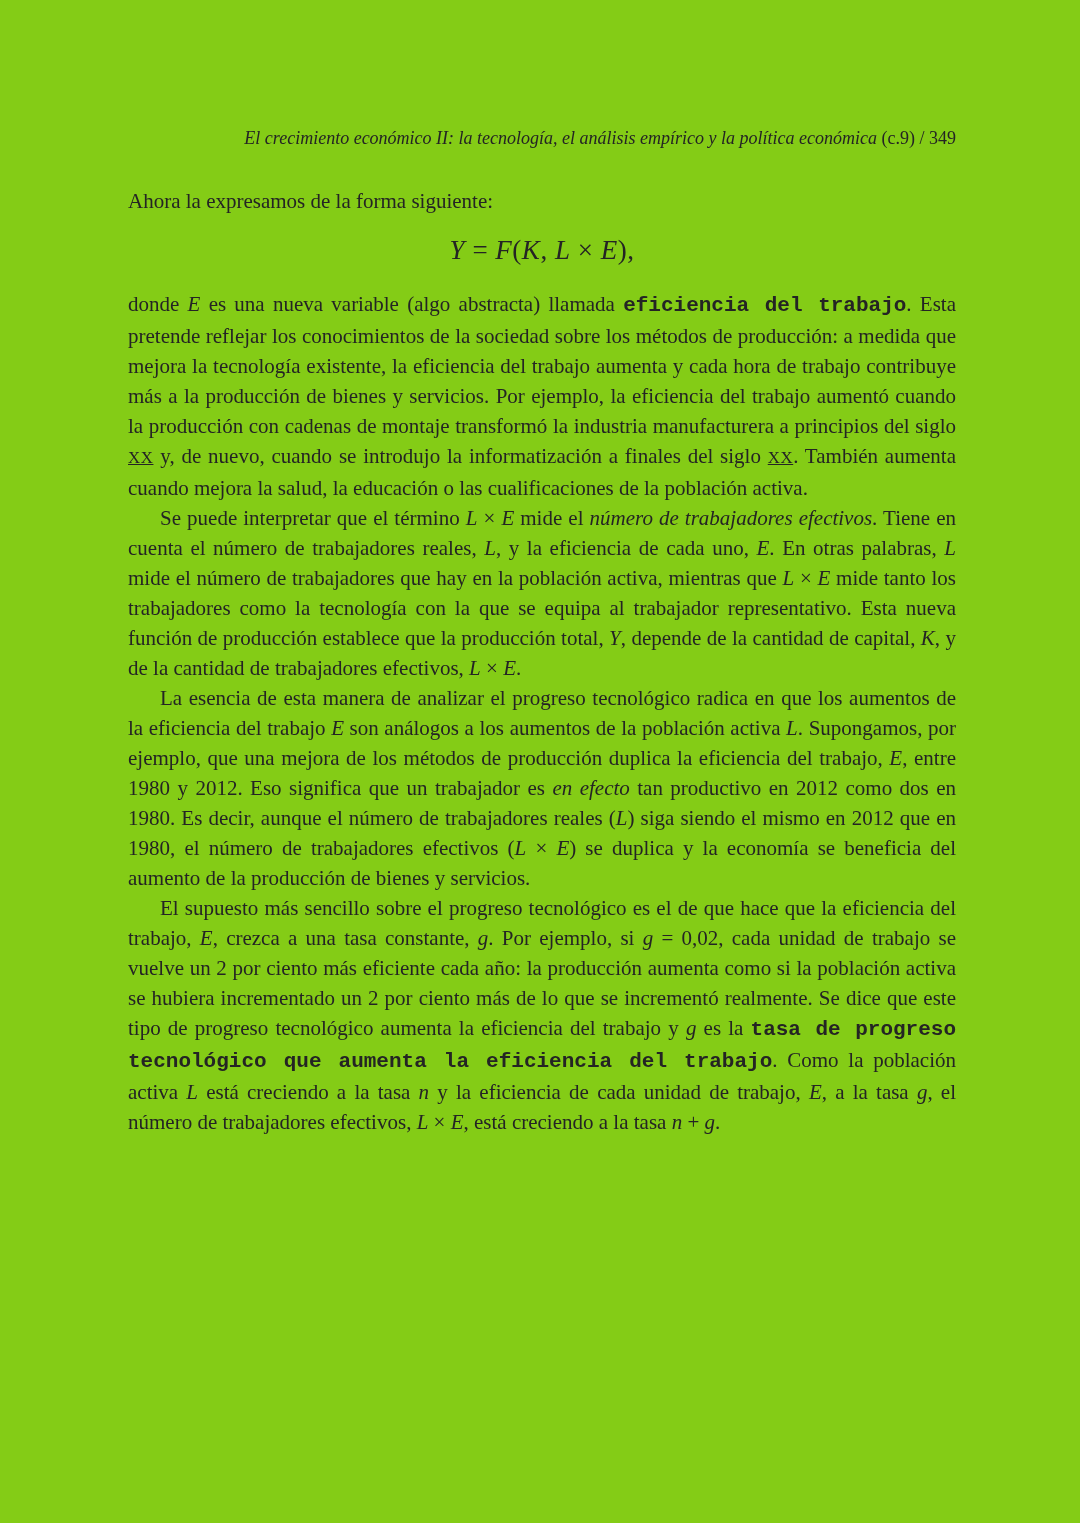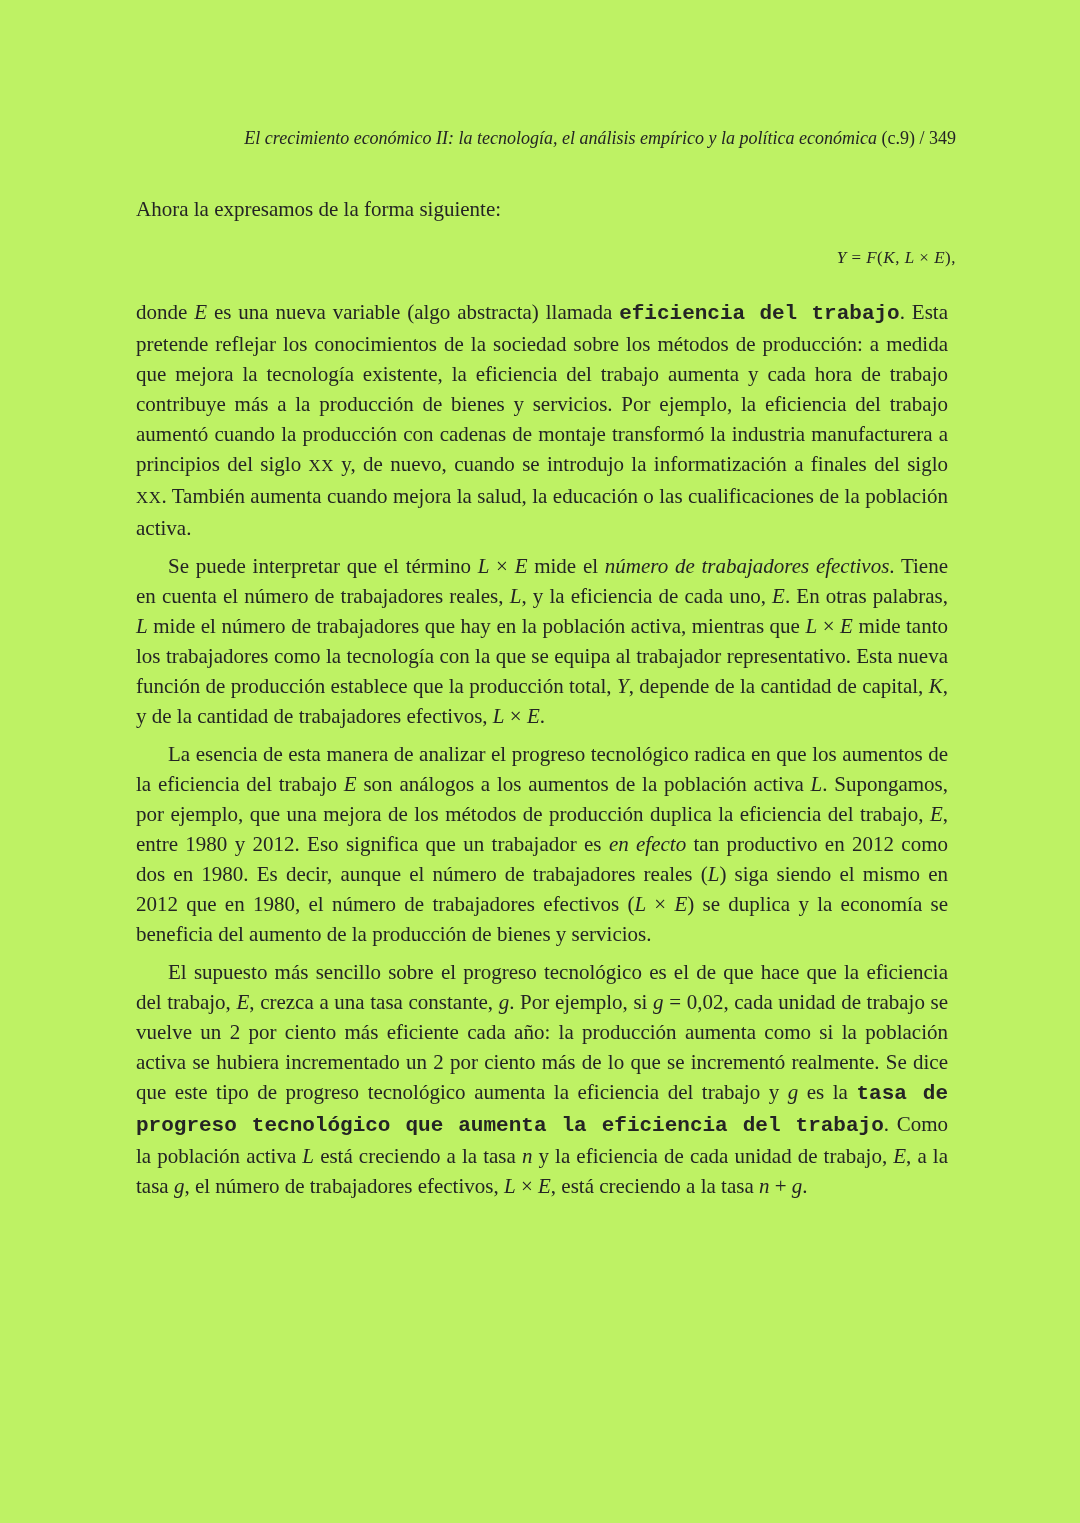--- a/index.html
+++ b/index.html
@@ -1,20 +1,20 @@
 <!DOCTYPE html>
 <html><head>
 <meta charset="utf-8">
 <style>
   html, body { margin: 0; padding: 0; background: #ffffff; }
   .page {
     position: relative;
     width: 1080px;
     height: 1523px;
-    background: #bef264;
+    background: #84cc16;
     color: #242424;
     font-family: "Liberation Serif", "DejaVu Serif", serif;
     overflow: hidden;
   }
   .running-head {
     position: absolute;
     top: 126px;
     left: 128px;
     width: 828px;
     text-align: right;
@@ -26,31 +26,31 @@
   .running-head .rm { font-style: normal; }
   .body-text {
     position: absolute;
     top: 186px;
     left: 128px;
     width: 828px;
     font-size: 21px;
     line-height: 30px;
     text-align: justify;
   }
-  p.para, p.intro { margin: 8px; padding: 0; }
+  p.para, p.intro { margin: 0; padding: 0; }
   p.para.indent { text-indent: 32px; }
   .equation {
-    text-align: right;
+    text-align: center;
     margin: 19px 0 24px 0;
-    font-size: 17px;
+    font-size: 27px;
     letter-spacing: 0.5px;
   }
   .it { font-style: italic; }
   .bd { font-weight: bold; font-family: Liberation Mono, monospace; }
-  .sc { text-transform: uppercase; font-size: 0.8em; letter-spacing: 0.6px; }
+  .sc { text-transform: uppercase; font-size: 0.8em; letter-spacing: 0.6px; text-decoration: underline; }
   .rm { font-style: normal; font-weight: normal; }
 </style>
 </head>
 <body>
 
 <div class="page">
   <div class="running-head" id="running-head"><span class="it">El crecimiento económico II: la tecnología, el análisis empírico y la política económica</span><span class="rm"> (c.9) / 349</span></div>
   <div class="body-text">
     <p class="intro">Ahora la expresamos de la forma siguiente:</p>
     <div class="equation" id="equation"><span class="it">Y</span><span class="rm"> = </span><span class="it">F</span><span class="rm">(</span><span class="it">K</span><span class="rm">, </span><span class="it">L</span><span class="rm"> × </span><span class="it">E</span><span class="rm">),</span></div>

